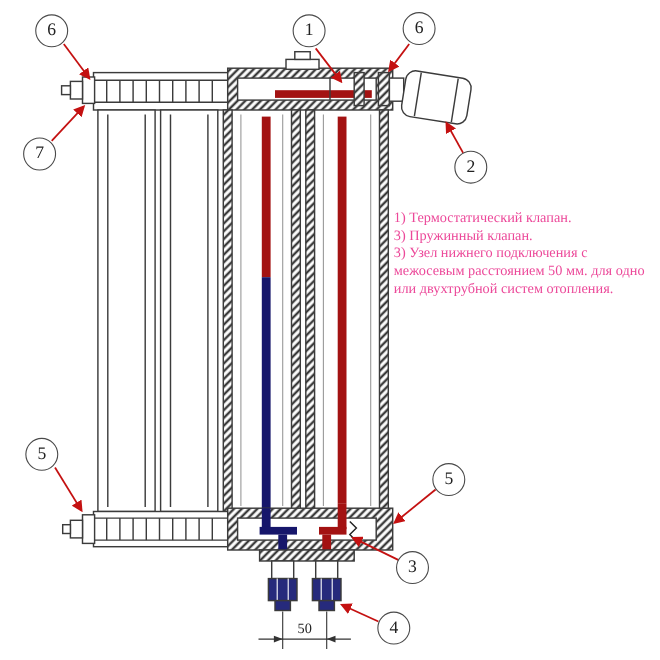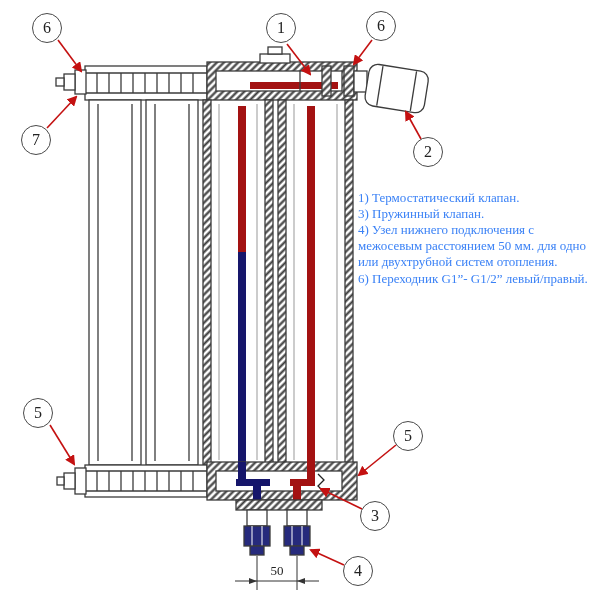--- a/index.html
+++ b/index.html
@@ -25,21 +25,21 @@
     font-size: 16px;
     color: #222222;
     box-sizing: border-box;
     z-index: 3;
   }
   #legend {
     position: absolute;
     left: 358px;
     top: 190px;
     width: 242px;
-    color: #3b82f6;
+    color: #ec4899;
     font-size: 13px;
     line-height: 1.24;
     z-index: 2;
   }
   .legend-item { margin: 0; }
 </style>
 </head>
 <body>
 
 <div id="stage">
@@ -204,17 +204,16 @@
   <div class="callout" style="left:366px; top:11px;">6</div>
   <div class="callout" style="left:413px; top:137px;">2</div>
   <div class="callout" style="left:23px;  top:398px;">5</div>
   <div class="callout" style="left:393px; top:421px;">5</div>
   <div class="callout" style="left:360px; top:501px;">3</div>
   <div class="callout" style="left:343px; top:556px;">4</div>
 
   <div id="legend">
     <div class="legend-item">1) Термостатический клапан.</div>
     <div class="legend-item">3) Пружинный клапан.</div>
-    <div class="legend-item">4) Узел нижнего подключения с межосевым расстоянием 50 мм. для одно или двухтрубной систем отопления.</div>
-    <div class="legend-item">6) Переходник G1”- G1/2” левый/правый.</div>
+    <div class="legend-item">3) Узел нижнего подключения с межосевым расстоянием 50 мм. для одно или двухтрубной систем отопления.</div>
   </div>
 
 </div>
 
 </body></html>

